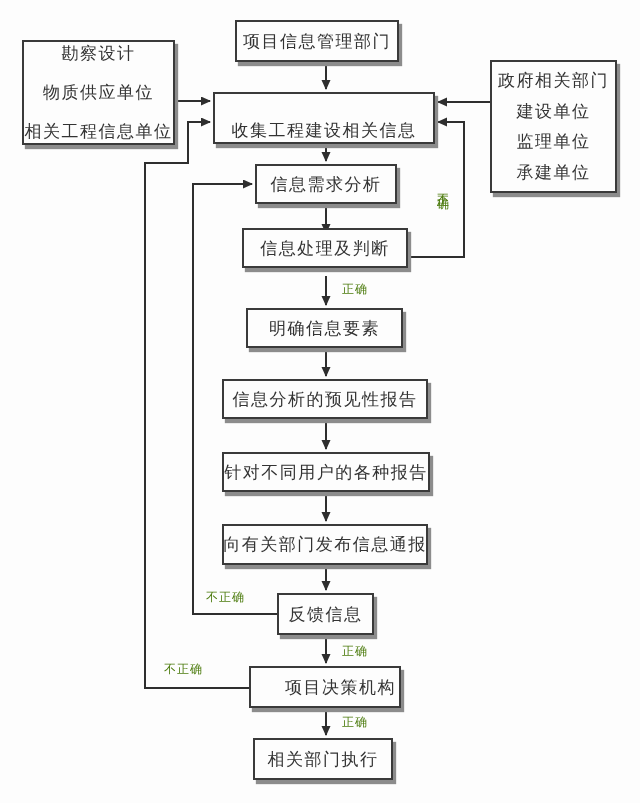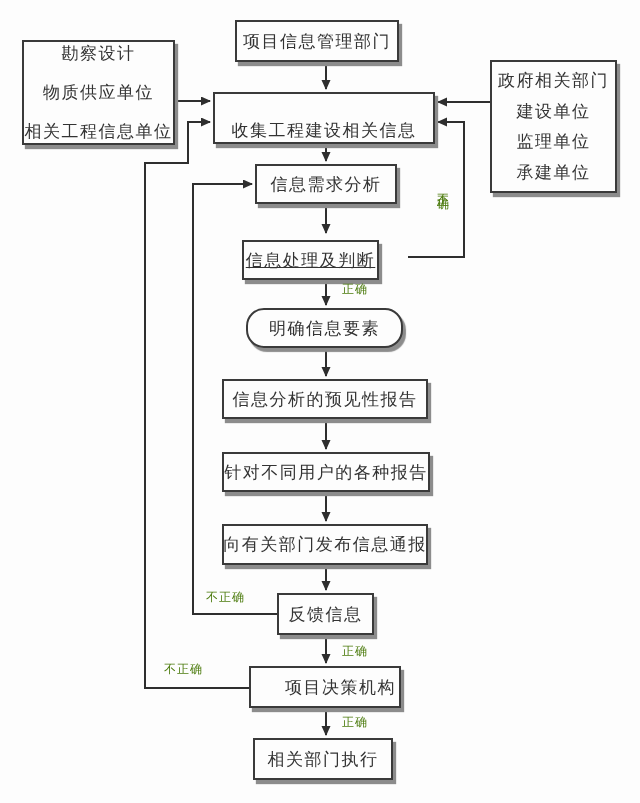--- a/index.html
+++ b/index.html
@@ -54,22 +54,22 @@
     text-orientation: upright;
     letter-spacing: 2px;
   }
 
   
   #n-top      { left:235px; top:20px;  width:164px; height:42px; }
   #n-left     { left:22px;  top:40px;  width:153px; height:105px;justify-content:space-between; }
   #n-right    { left:490px; top:60px;  width:127px; height:133px; }
   #n-collect  { left:213px; top:92px;  width:222px; height:52px;align-items:flex-end; }
   #n-demand   { left:255px; top:164px; width:142px; height:40px; }
-  #n-process  { left:242px; top:240px; width:137px; height:40px;text-decoration:underline; }
-  #n-clarify  { left:246px; top:308px; width:157px; height:40px;border-radius:18px; }
+  #n-process  { left:242px; top:228px; width:166px; height:40px; }
+  #n-clarify  { left:246px; top:308px; width:157px; height:40px; }
   #n-forecast { left:222px; top:379px; width:206px; height:40px; }
   #n-reports  { left:222px; top:452px; width:208px; height:40px; }
   #n-notify   { left:222px; top:524px; width:206px; height:41px; }
   #n-feedback { left:277px; top:593px; width:97px;  height:42px; }
   #n-decision { left:249px; top:666px; width:152px; height:42px;padding-left:31px; }
   #n-execute  { left:253px; top:738px; width:140px; height:42px; }
 
   #lbl-correct-1   { left:342px; top:281px; }
   #lbl-correct-2   { left:342px; top:643px; }
   #lbl-correct-3   { left:342px; top:714px; }

